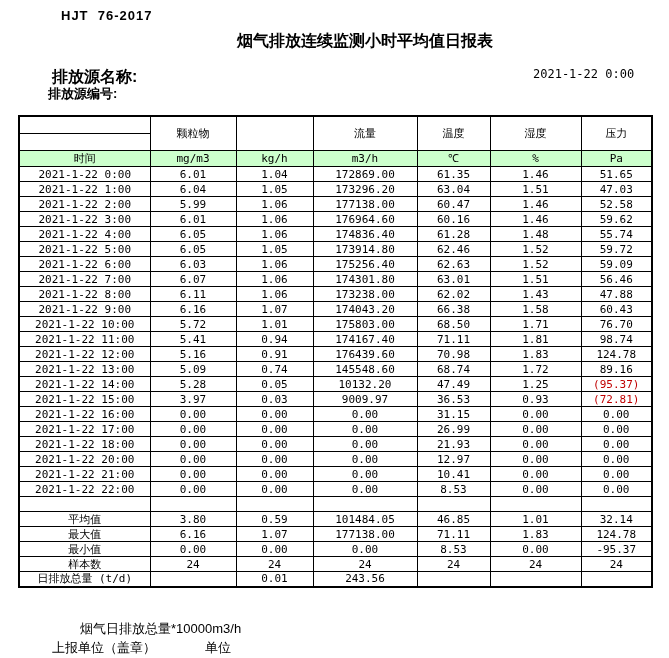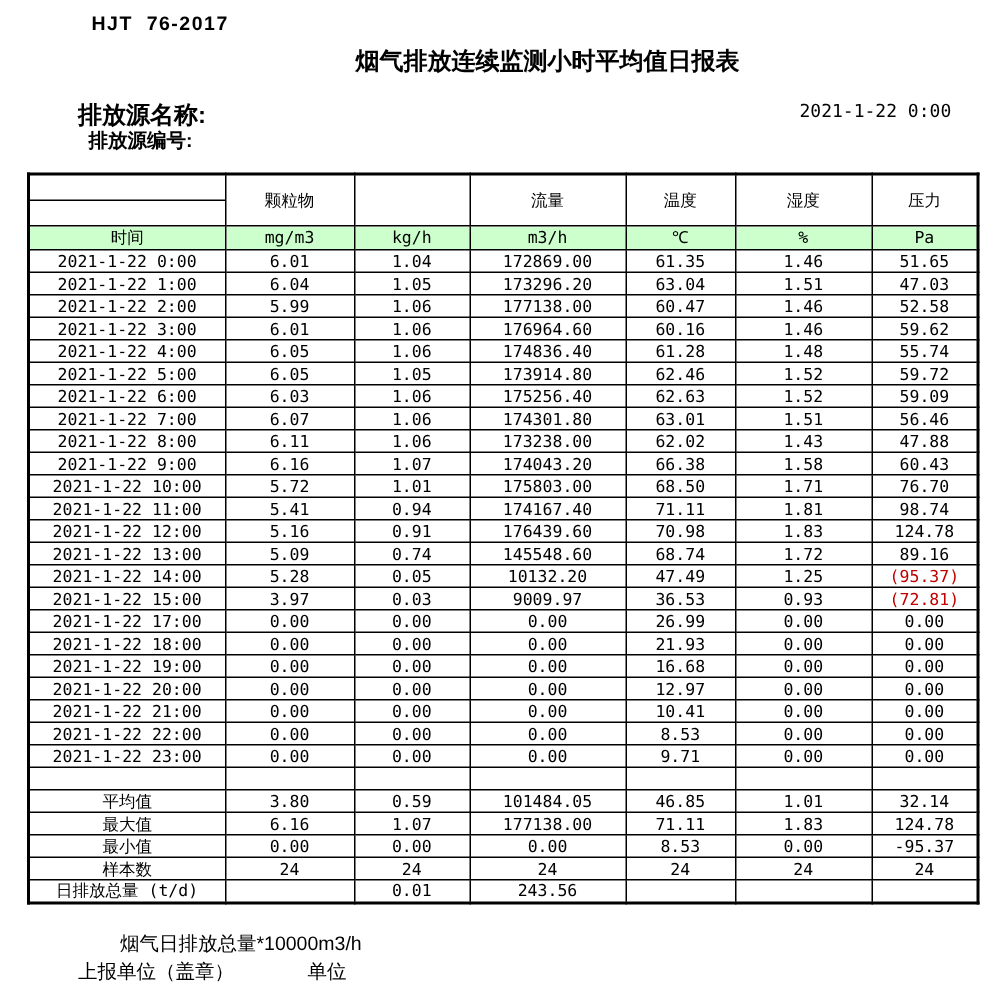--- a/index.html
+++ b/index.html
@@ -5,21 +5,21 @@
   :root{ --green:#ccffcc; --neg:#c00000; }
   html,body{margin:0;padding:0;}
   body{
     width:669px;height:658px;position:relative;background:#fff;color:#000;
     font-family:"Liberation Sans", sans-serif;
   }
   .abs{position:absolute;padding-left:39px;}
   #std-code{left:22px;top:8px;font-size:13px;font-weight:bold;white-space:pre;letter-spacing:1px;}
   #report-title{left:0;top:31px;width:652px;text-align:center;font-size:16px;font-weight:bold;}
   #source-name{left:13px;top:67px;font-size:16px;font-weight:bold;}
-  #source-code{left:20px;top:85px;font-size:13px;font-weight:bold;}
+  #source-code{left:9px;top:85px;font-size:13px;font-weight:bold;}
   #report-datetime{left:494px;top:67px;font-size:12px;font-family:"DejaVu Sans Mono",monospace;}
 
   table#report{
     position:absolute;left:18px;top:115px;width:633px;
     border-collapse:collapse;table-layout:fixed;
     border:2px solid #000;
   }
   #report td{
     border:1px solid #000;padding:0;margin:0;text-align:center;
     overflow:hidden;white-space:nowrap;vertical-align:middle;
@@ -224,47 +224,47 @@
       <tr>
         <td class="time">2021-1-22 15:00</td>
         <td>3.97</td>
         <td>0.03</td>
         <td>9009.97</td>
         <td>36.53</td>
         <td>0.93</td>
         <td class="neg">(72.81)</td>
       </tr>
       <tr>
+        <td class="time">2021-1-22 16:00</td>
+        <td>0.00</td>
+        <td>0.00</td>
+        <td>0.00</td>
+        <td>31.15</td>
+        <td>0.00</td>
+        <td>0.00</td>
+      </tr>
+      <tr>
         <td class="time">2021-1-22 17:00</td>
         <td>0.00</td>
         <td>0.00</td>
         <td>0.00</td>
         <td>26.99</td>
         <td>0.00</td>
         <td>0.00</td>
       </tr>
       <tr>
         <td class="time">2021-1-22 18:00</td>
         <td>0.00</td>
         <td>0.00</td>
         <td>0.00</td>
         <td>21.93</td>
         <td>0.00</td>
         <td>0.00</td>
       </tr>
       <tr>
-        <td class="time">2021-1-22 19:00</td>
-        <td>0.00</td>
-        <td>0.00</td>
-        <td>0.00</td>
-        <td>16.68</td>
-        <td>0.00</td>
-        <td>0.00</td>
-      </tr>
-      <tr>
         <td class="time">2021-1-22 20:00</td>
         <td>0.00</td>
         <td>0.00</td>
         <td>0.00</td>
         <td>12.97</td>
         <td>0.00</td>
         <td>0.00</td>
       </tr>
       <tr>
         <td class="time">2021-1-22 21:00</td>
@@ -274,29 +274,20 @@
         <td>10.41</td>
         <td>0.00</td>
         <td>0.00</td>
       </tr>
       <tr>
         <td class="time">2021-1-22 22:00</td>
         <td>0.00</td>
         <td>0.00</td>
         <td>0.00</td>
         <td>8.53</td>
-        <td>0.00</td>
-        <td>0.00</td>
-      </tr>
-      <tr>
-        <td class="time">2021-1-22 23:00</td>
-        <td>0.00</td>
-        <td>0.00</td>
-        <td>0.00</td>
-        <td>9.71</td>
         <td>0.00</td>
         <td>0.00</td>
       </tr>
     </tbody>
   <tbody>
     <tr>
       <td></td>
       <td></td>
       <td></td>
       <td></td>

